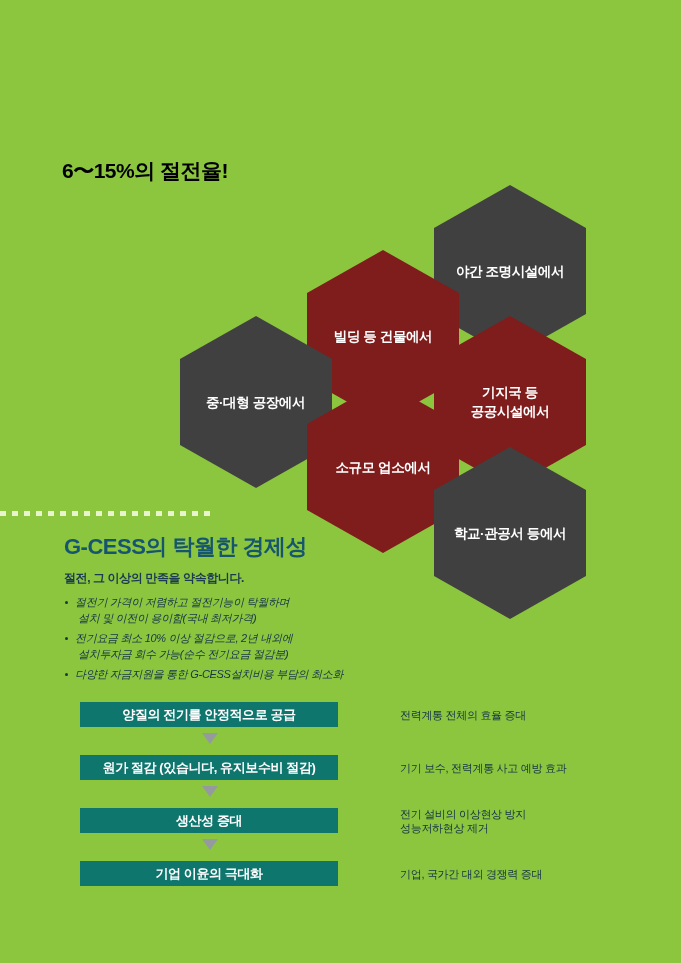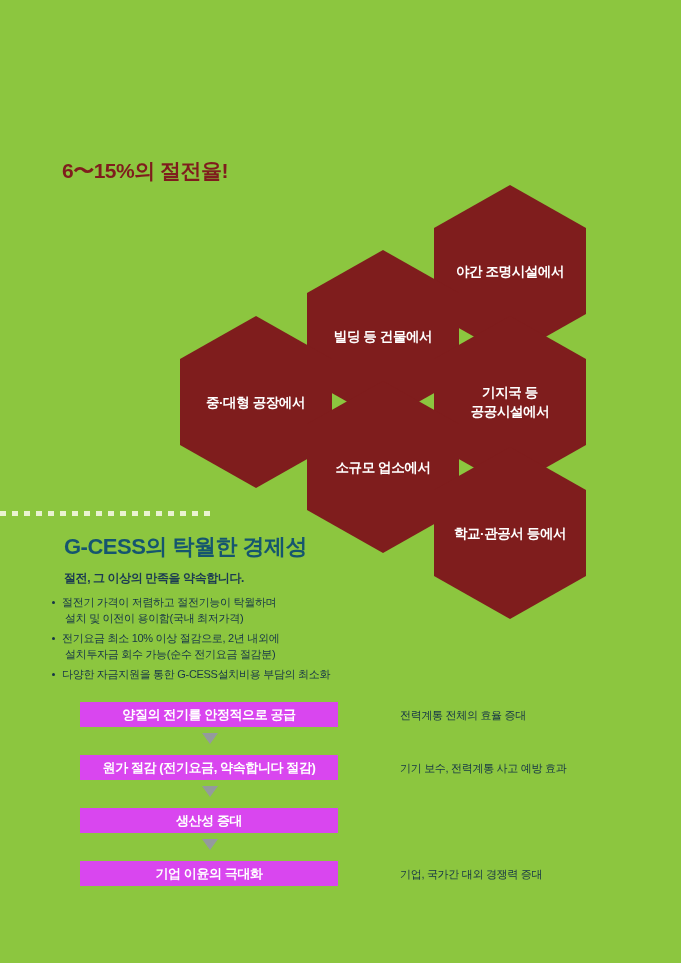--- a/index.html
+++ b/index.html
@@ -14,37 +14,37 @@
 
   
   .headline{
     position:absolute;left:62px;top:52px;width:580px;
     color:#1b3a52;font-size:20.5px;font-weight:bold;line-height:50px;
     letter-spacing:-0.6px;
   }
   .headline .l2{display:block;}
   .accent{
     position:absolute;left:62px;top:157px;
-    color:#7f1d1d;font-size:21px;font-weight:bold;letter-spacing:-0.5px;
+    color:#000000;font-size:21px;font-weight:bold;letter-spacing:-0.5px;
   }
 
   
   .hexwrap{position:absolute;left:140px;top:185px;width:500px;height:400px;}
   .hex{
     position:absolute;
     width:152px;height:172px;
     clip-path:polygon(50% 0%,100% 25%,100% 75%,50% 100%,0% 75%,0% 25%);
     display:flex;align-items:center;justify-content:center;
     text-align:center;
     color:#ffffff;font-size:13.5px;font-weight:bold;line-height:19px;
     letter-spacing:-0.4px;
     box-sizing:border-box;padding:0 12px;
   }
   .hex.blue{background:#7f1d1d;}
-  .hex.orange{background:#7f1d1d;}
+  .hex.orange{background:#404040;}
 
   
   .h-night {left:294px;top:0px;}
   .h-build {left:167px;top:65px;}
   .h-factory{left:40px;top:131px;padding-left:11px;}
   .h-base  {left:294px;top:131px;}
   .h-small {left:167px;top:196px;}
   .h-school{left:294px;top:262px;}
 
   
@@ -56,36 +56,36 @@
   
   .econ-title{
     position:absolute;left:64px;top:532px;
     color:#15556f;font-size:22px;font-weight:bold;letter-spacing:-0.5px;
   }
   .econ-sub{
     position:absolute;left:64px;top:570px;
     color:#1b3a52;font-size:12px;font-weight:bold;letter-spacing:-0.4px;
   }
   .bullets{
-    position:absolute;left:51px;top:595px;width:420px;
-    color:#163548;font-size:11px;line-height:15.5px;letter-spacing:-0.3px;
+    position:absolute;left:64px;top:595px;width:420px;
+    color:#163548;font-size:11px;line-height:15.5px;letter-spacing:-0.3px;font-style:italic;
   }
   .bullets .bi{position:relative;padding-left:11px;margin-bottom:5px;}
   .bullets .bi:before{
     content:"";position:absolute;left:1px;top:6px;width:3px;height:3px;
     background:#163548;border-radius:50%;
   }
   .bullets .sub{display:block;padding-left:3px;}
 
   
   .flow{position:absolute;left:80px;top:702px;width:560px;}
   .frow{position:relative;height:25px;margin-bottom:0;}
   .fbox{
     position:absolute;left:0;top:0;width:258px;height:25px;
-    background:#d946ef;color:#ffffff;
+    background:#0f766e;color:#ffffff;
     display:flex;align-items:center;justify-content:center;
     font-size:13px;font-weight:bold;letter-spacing:-0.4px;
   }
   .fnote{
     position:absolute;left:272px;top:0;width:280px;height:25px;
     display:flex;align-items:center;
     color:#143346;font-size:11px;line-height:14px;letter-spacing:-0.3px;
     white-space:pre-line;
     margin-left:48px;
   }
@@ -136,27 +136,29 @@
 
   <div class="flow">
 
     <div class="frow">
       <div class="fbox">양질의 전기를 안정적으로 공급</div>
       <div class="fnote">전력계통 전체의 효율 증대</div>
     </div>
     <div class="arrow"></div>
 
     <div class="frow">
-      <div class="fbox">원가 절감 (전기요금, 약속합니다 절감)</div>
+      <div class="fbox">원가 절감 (있습니다, 유지보수비 절감)</div>
       <div class="fnote">기기 보수, 전력계통 사고 예방 효과</div>
     </div>
     <div class="arrow"></div>
 
     <div class="frow">
       <div class="fbox">생산성 증대</div>
+      <div class="fnote">전기 설비의 이상현상 방지
+성능저하현상 제거</div>
     </div>
     <div class="arrow"></div>
 
     <div class="frow">
       <div class="fbox">기업 이윤의 극대화</div>
       <div class="fnote">기업, 국가간 대외 경쟁력 증대</div>
     </div>
 
   </div>
 

